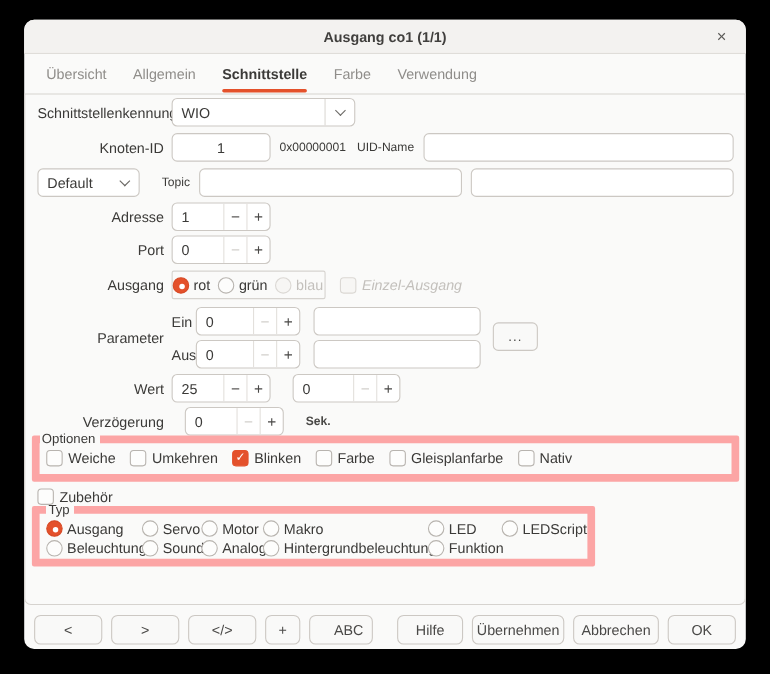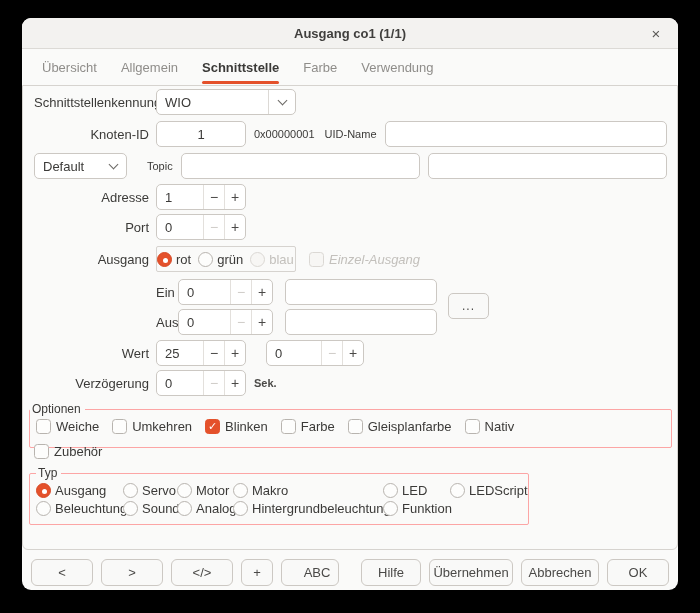--- a/index.html
+++ b/index.html
@@ -123,21 +123,21 @@
     display:flex; align-items:center; justify-content:center;
     font-size:12px; color:#4a4947; letter-spacing:1px;
   }
   .plabel{
     position:absolute; left:11px; top:193px; width:115px; height:56px;
     display:flex; align-items:center; justify-content:flex-end;
     font-size:13px; color:#3b3a38;
   }
   
   fieldset{
-    position:absolute; border:1px solid #fca5a5; border-radius:2px;margin-top:10px;
+    position:absolute; border:7px solid #fca5a5; border-radius:2px;
   }
   fieldset legend{
     font-size:12px; color:#3b3a38; padding:0 4px 0 2px; margin-left:0;
   }
   .fs-optionen{ left:6px; right:5px; top:306px; height:46px; }
   .fs-optionen .opt-row{ display:flex; align-items:center; gap:13px; padding:3px 8px 0 6px; }
   .fs-typ{ left:6px; top:370px; width:486px; height:59px; padding:1px 0 0 6px; }
   .typ-grid{ display:grid; grid-template-columns:87px 54px 56px 150px 67px 1fr; }
   .typ-grid .radio{ height:18px; }
   .zub-row{ position:absolute; left:11px; top:356px; height:18px; display:flex; align-items:center; }
@@ -174,21 +174,21 @@
     <div class="tab">Allgemein</div>
     <div class="tab active">Schnittstelle</div>
     <div class="tab">Farbe</div>
     <div class="tab">Verwendung</div>
   </div>
 
   <div class="frame">
 
     <div class="row" style="top:3px;">
       <span class="flabel">Schnittstellenkennung</span>
-      <div class="combo" style="width:140px;">
+      <div class="combo" style="width:167px;">
         <span class="cval">WIO</span>
         <span class="combo-div"></span>
         <span class="chevwrap">
             <span class="chev"></span>
           </span>
       </div>
     </div>
 
     <div class="row" style="top:35px;">
       <span class="flabel">Knoten-ID</span>
@@ -243,20 +243,21 @@
           <span class="rdot"></span>
           <span>blau</span>
         </label>
       </div>
       <label class="check dis" style="margin-left:13px;">
         <span class="cbox"></span>
         <span>Einzel-Ausgang</span>
       </label>
     </div>
 
+    <div class="plabel">Parameter</div>
     <div class="row" style="top:193px; left:133px;">
       <span class="sublabel">Ein</span>
       <div class="spin w95">
         <span class="sv">0</span>
         <span class="sb dis">−</span>
         <span class="sb">+</span>
       </div>
       <input class="entry" style="margin-left: 12px; width: 152px;" value="">
     </div>
     <div class="row" style="top:223px; left:133px;">
@@ -277,21 +278,21 @@
         <span class="sb">−</span>
         <span class="sb">+</span>
       </div>
       <div class="spin w98" style="margin-left:20px;">
         <span class="sv">0</span>
         <span class="sb dis">−</span>
         <span class="sb">+</span>
       </div>
     </div>
 
-    <div class="row" style="top:284px;">
+    <div class="row" style="top:284px;gap:12px;">
       <span class="flabel">Verzögerung</span>
       <div class="spin">
         <span class="sv">0</span>
         <span class="sb dis">−</span>
         <span class="sb">+</span>
       </div>
       <span class="txt" style="margin-left:8px; font-weight:bold; color:#4a4947;">Sek.</span>
     </div>
 
     <fieldset class="fs-optionen">

